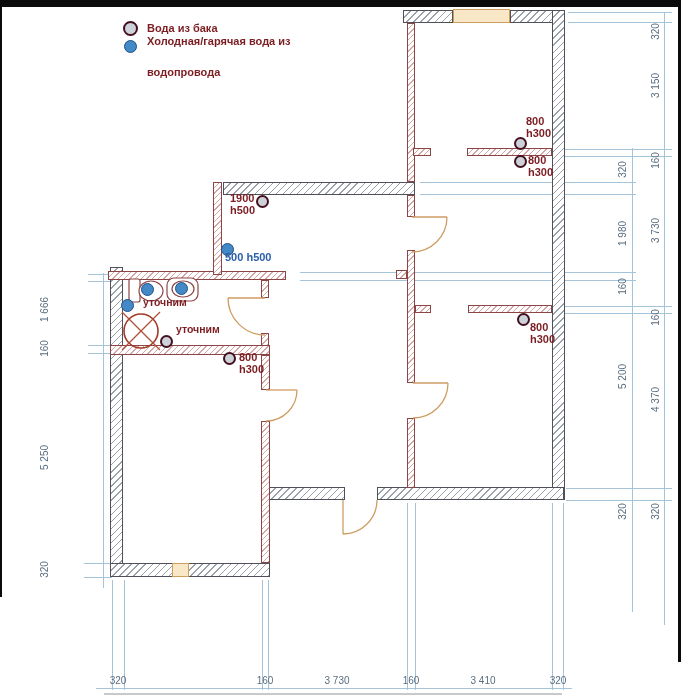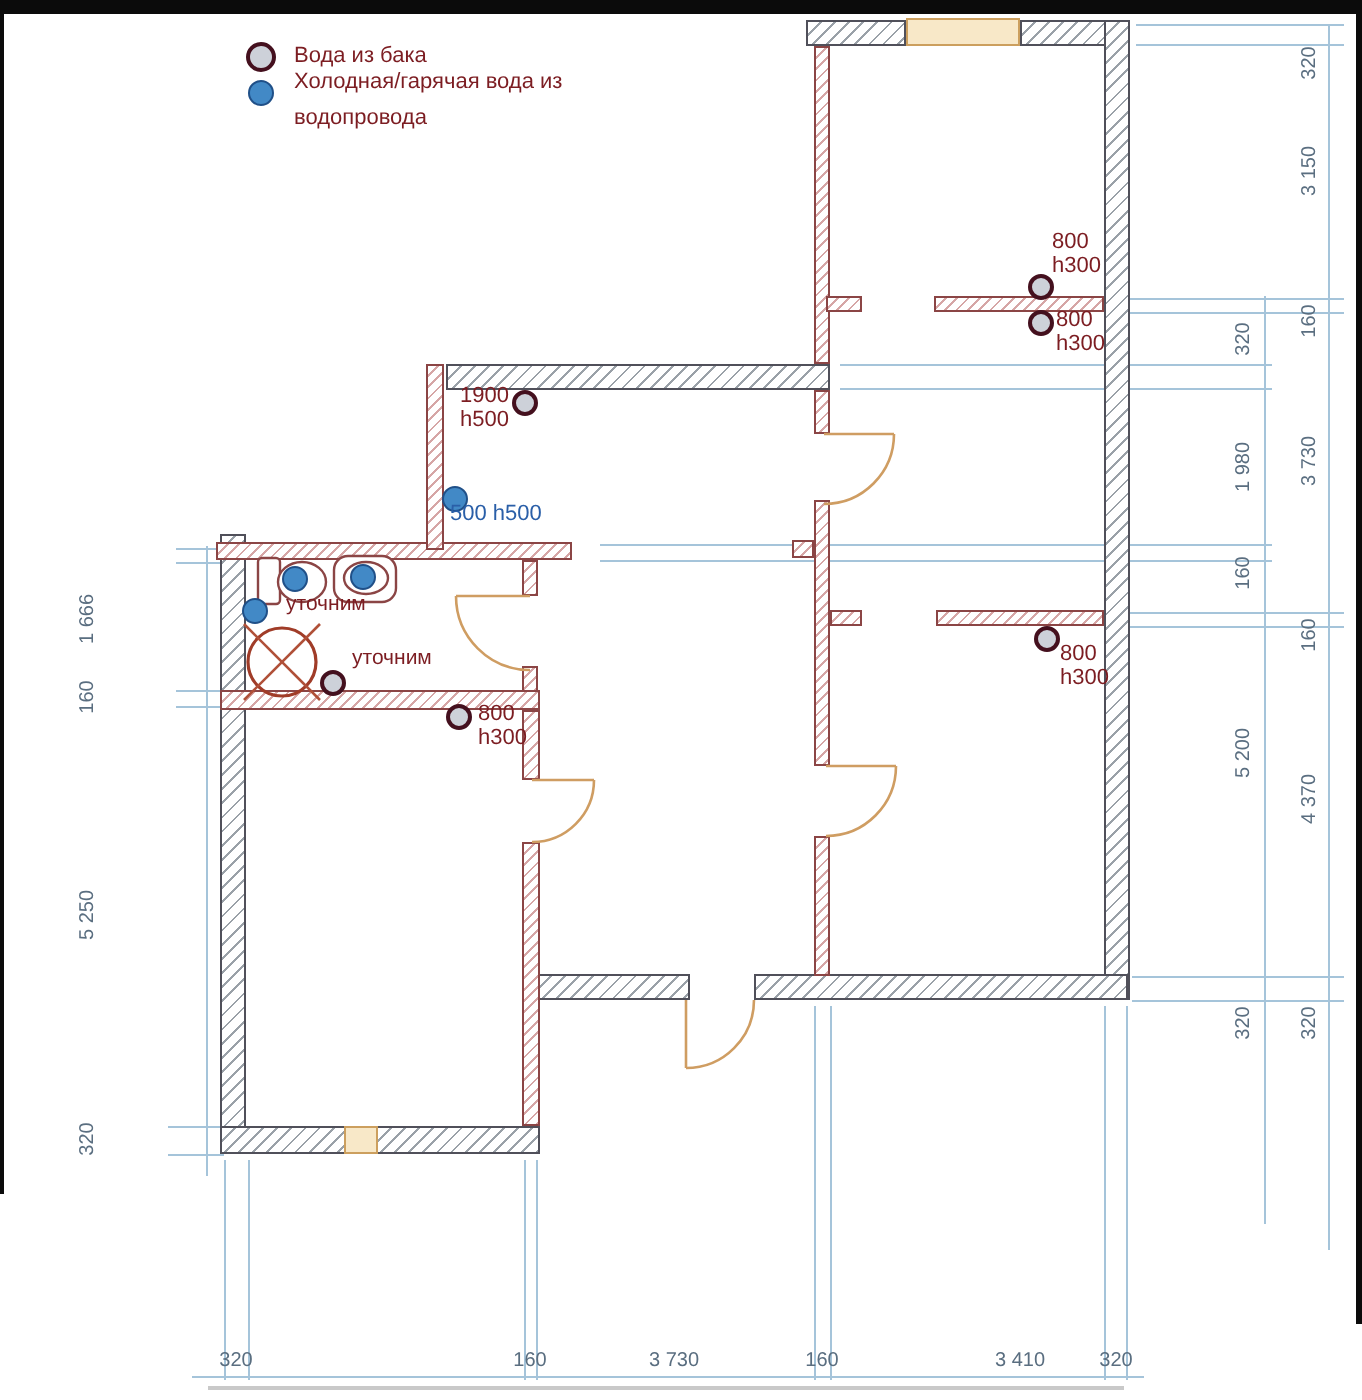--- a/index.html
+++ b/index.html
@@ -11,21 +11,21 @@
       background:repeating-linear-gradient(135deg,#ffffff 0px,#ffffff 4px,#9aa1a8 4px,#9aa1a8 5px);}
   
   .wr{position:absolute;box-sizing:border-box;border:1px solid #8b4545;
       background:repeating-linear-gradient(135deg,#ffffff 0px,#ffffff 3px,#d6a6a6 3px,#d6a6a6 4px);}
   .win{position:absolute;box-sizing:border-box;border:1px solid #cc9f5e;background:#f8e8c8;}
   .dl{position:absolute;background:#a5c4da;}
   .gl{position:absolute;background:#c9c9c9;}
   .vdim{position:absolute;width:34px;text-align:center;font-size:10px;color:#5a6e80;
         transform:rotate(-90deg);transform-origin:center;white-space:nowrap;}
   .hdim{position:absolute;width:60px;text-align:center;font-size:10px;color:#5a6e80;white-space:nowrap;}
-  .lbl{position:absolute;font-weight:normal;font-size:11px;line-height:11.5px;color:#7c1d22;white-space:nowrap;}
+  .lbl{position:absolute;font-weight:bold;font-size:11px;line-height:11.5px;color:#7c1d22;white-space:nowrap;}
   .lbl-blue{color:#2a5fa8;}
   .dot{position:absolute;border-radius:50%;box-sizing:border-box;width:13px;height:13px;}
   .dot-supply{background:#4289c6;border:1.5px solid #205088;}
   .dot-tank{background:#cdd1d9;border:2px solid #44101e;}
   .legend-dot-tank{position:absolute;border-radius:50%;box-sizing:border-box;width:15px;height:15px;
         background:#cdd1d9;border:2.5px solid #44101e;}
   svg{position:absolute;left:0;top:0;}
 </style>
 </head>
 <body>
@@ -153,21 +153,21 @@
   <div class="dot dot-tank" style="left:223px;top:352px"></div>
   <div class="dot dot-tank" style="left:514px;top:137px"></div>
   <div class="dot dot-tank" style="left:514px;top:155px"></div>
   <div class="dot dot-tank" style="left:517px;top:313px"></div>
 
   <div>
     <div class="legend-dot-tank" style="left:123px;top:21px"></div>
     <div class="lbl" style="left:147px;top:23px">Вода из бака</div>
     <div class="dot dot-supply" style="left:124px;top:40px"></div>
     <div class="lbl" style="left:147px;top:36px">Холодная/гарячая вода из</div>
-    <div class="lbl" style="left:147px;top:54px">водопровода</div>
+    <div class="lbl" style="left:147px;top:67px">водопровода</div>
   </div>
 
   <div class="lbl" style="left:230px;top:193px">
     <div>1900</div>
     <div>h500</div>
   </div>
   <div class="lbl lbl-blue" style="left:225px;top:252px">500 h500</div>
   <div class="lbl" style="left:143px;top:297px;font-size:10.5px">уточним</div>
   <div class="lbl" style="left:176px;top:324px;font-size:10.5px">уточним</div>
   <div class="lbl" style="left:239px;top:352px">
@@ -204,16 +204,16 @@
   <div class="vdim" style="left:605px;top:228px">1 980</div>
   <div class="vdim" style="left:605px;top:281px">160</div>
   <div class="vdim" style="left:605px;top:371px">5 200</div>
   <div class="vdim" style="left:605px;top:506px">320</div>
 
   <div class="hdim" style="left:88px;top:675px">320</div>
   <div class="hdim" style="left:163px;top:715px">3 430</div>
   <div class="hdim" style="left:235px;top:675px">160</div>
   <div class="hdim" style="left:307px;top:675px">3 730</div>
   <div class="hdim" style="left:381px;top:675px">160</div>
-  <div class="hdim" style="left:480px;top:675px">3 410</div>
+  <div class="hdim" style="left:453px;top:675px">3 410</div>
   <div class="hdim" style="left:528px;top:675px">320</div>
 
 </div>
 
 </body></html>

